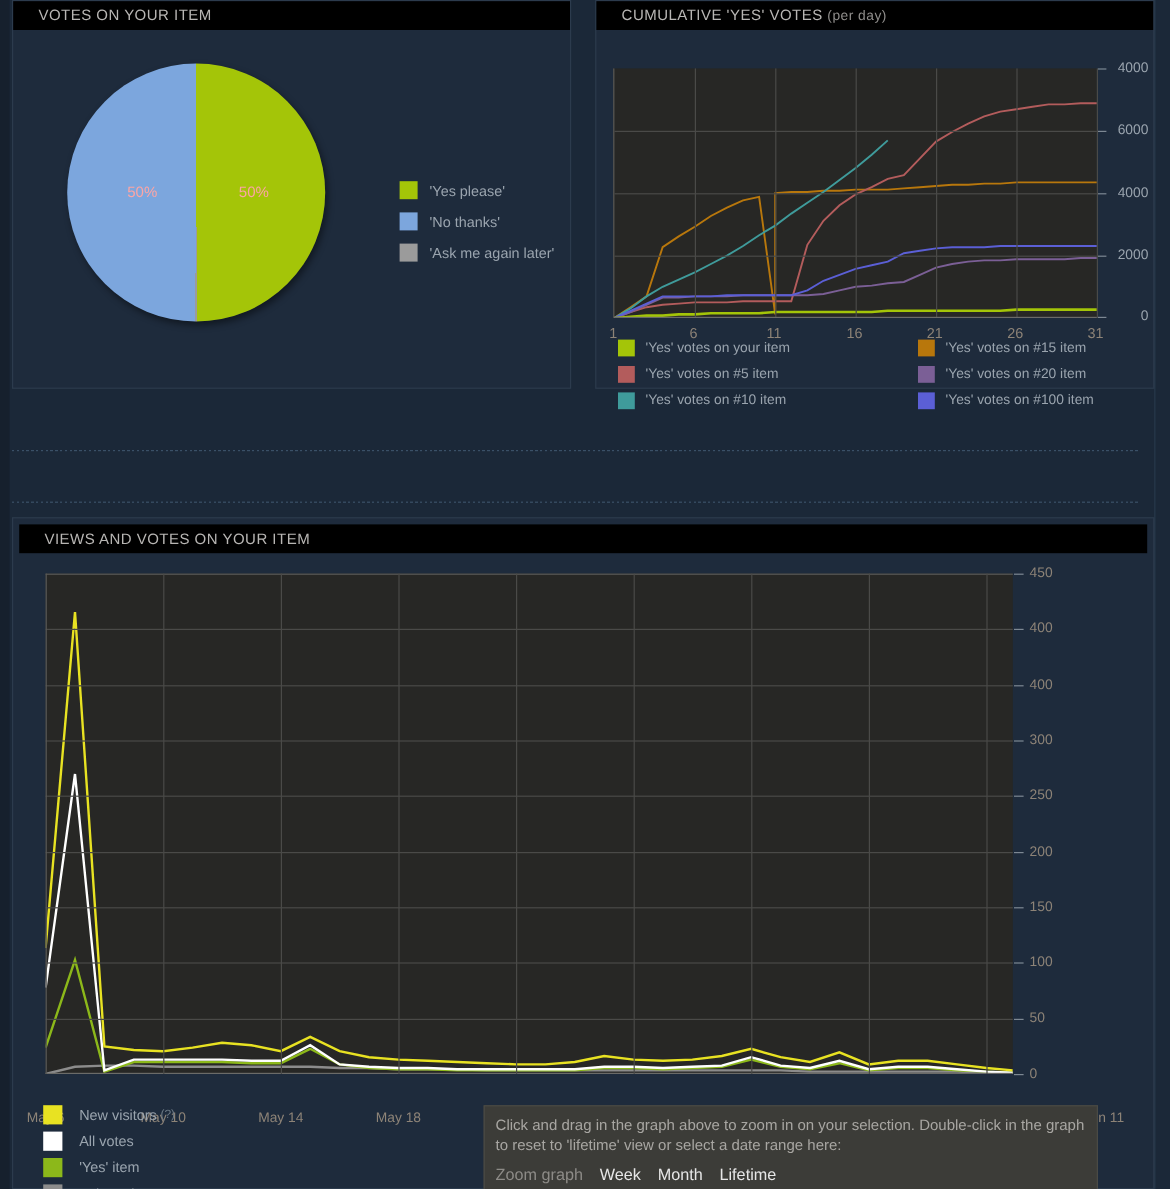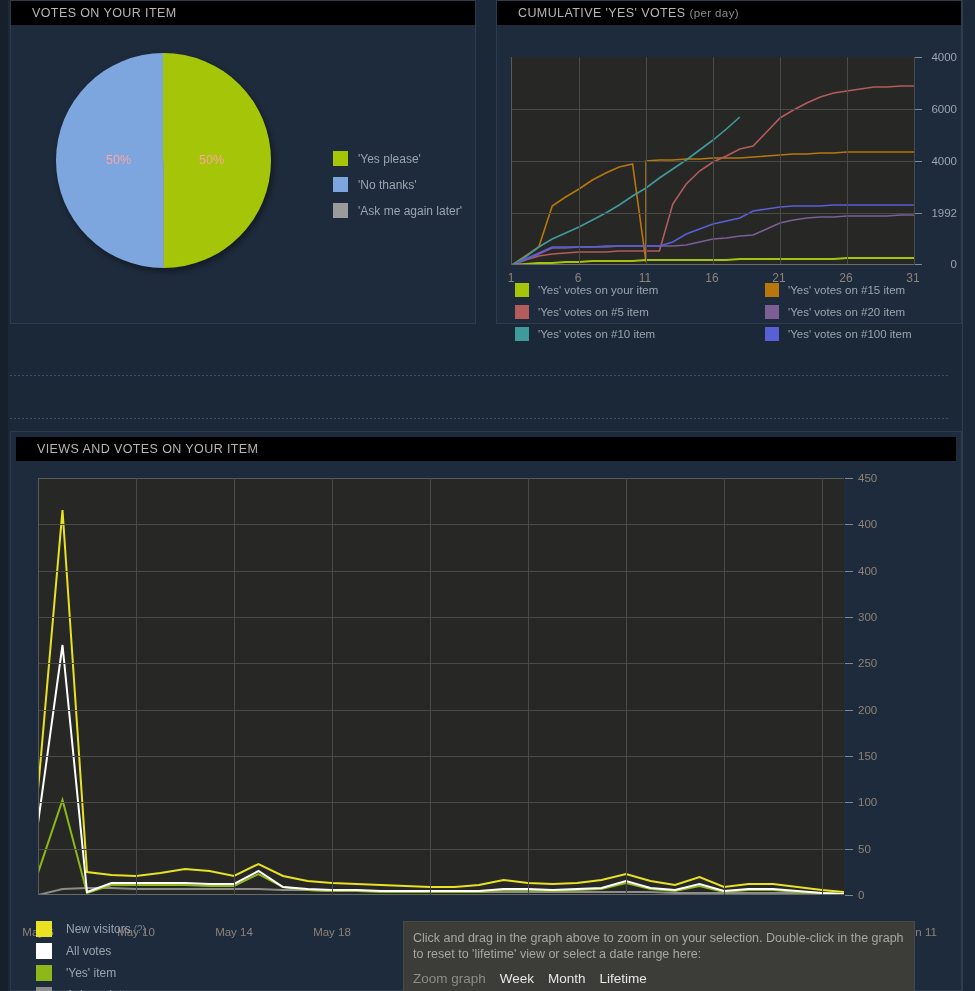--- a/index.html
+++ b/index.html
@@ -224,21 +224,21 @@
       </div>
 
       <div class="cum-tick" style="left:418px;top:32px"></div>
       <div class="cum-tick" style="left:418px;top:84px"></div>
       <div class="cum-tick" style="left:418px;top:136px"></div>
       <div class="cum-tick" style="left:418px;top:188px"></div>
       <div class="cum-tick" style="left:418px;top:239px"></div>
       <div class="cum-ylab" style="top:32px">4000</div>
       <div class="cum-ylab" style="top:84px">6000</div>
       <div class="cum-ylab" style="top:136px">4000</div>
-      <div class="cum-ylab" style="top:188px">1992</div>
+      <div class="cum-ylab" style="top:188px">2000</div>
       <div class="cum-ylab" style="top:239px">0</div>
 
       <div class="cum-xlab" style="left:14px;top:246px">1</div>
       <div class="cum-xlab" style="left:81px;top:246px">6</div>
       <div class="cum-xlab" style="left:148px;top:246px">11</div>
       <div class="cum-xlab" style="left:215px;top:246px">16</div>
       <div class="cum-xlab" style="left:282px;top:246px">21</div>
       <div class="cum-xlab" style="left:349px;top:246px">26</div>
       <div class="cum-xlab" style="left:416px;top:246px">31</div>
 

